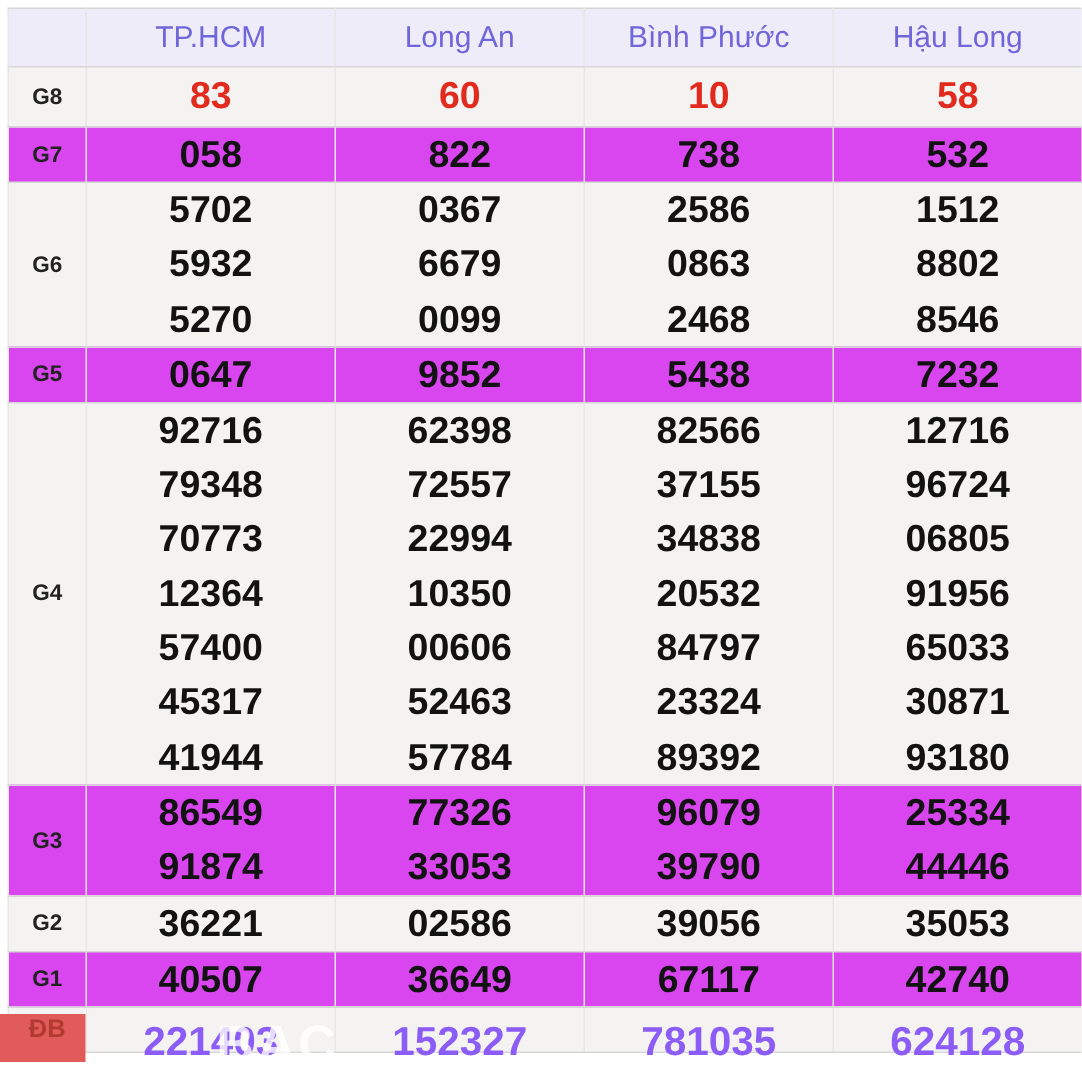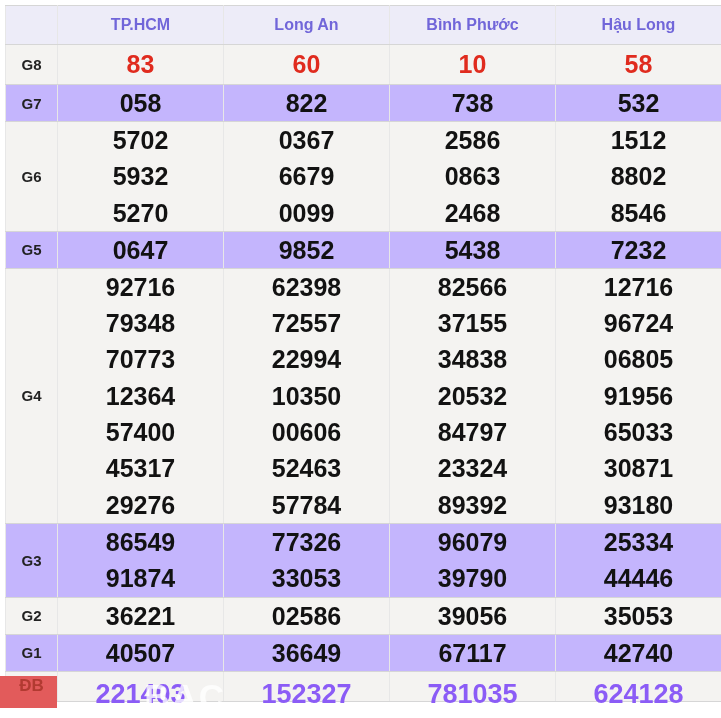--- a/index.html
+++ b/index.html
@@ -11,25 +11,25 @@
   table{
     border-collapse:collapse;table-layout:fixed;
     width:716px;margin:5px 0 0 5px;
   }
   col.label-col{width:52px}
   col.data-col{width:166px}
   th,td{
     padding:0;text-align:center;vertical-align:middle;
     border-left:1px solid #e7e7e7;border-right:1px solid #e7e7e7;
     border-top:1px solid #d6d6d6;border-bottom:1px solid #d6d6d6;
-    background:#c4b5fd;
+    background:#d946ef;
   }
   thead th{
     background:#edecf8;color:#7166d9;
-    font-size:16px;font-weight:bold;height:38px;text-align:center;
+    font-size:20px;font-weight:normal;height:38px;text-align:center;
   }
   tbody th.rowlabel{
     font-size:15px;font-weight:bold;color:#222222;margin-left:41px;
   }
   tr.stripe td, tr.stripe th{background:#f4f3f1}
   .num{
     height:36px;line-height:36px;
     font-size:25px;font-weight:bold;color:#121212;
     white-space:nowrap;
   }
@@ -146,21 +146,21 @@
       </tr>
       <tr class="row-g4 stripe">
         <th class="rowlabel">G4</th>
         <td>
           <div class="num">92716</div>
           <div class="num">79348</div>
           <div class="num">70773</div>
           <div class="num">12364</div>
           <div class="num">57400</div>
           <div class="num">45317</div>
-          <div class="num">29276</div>
+          <div class="num">41944</div>
         </td>
         <td>
           <div class="num">62398</div>
           <div class="num">72557</div>
           <div class="num">22994</div>
           <div class="num">10350</div>
           <div class="num">00606</div>
           <div class="num">52463</div>
           <div class="num">57784</div>
         </td>

